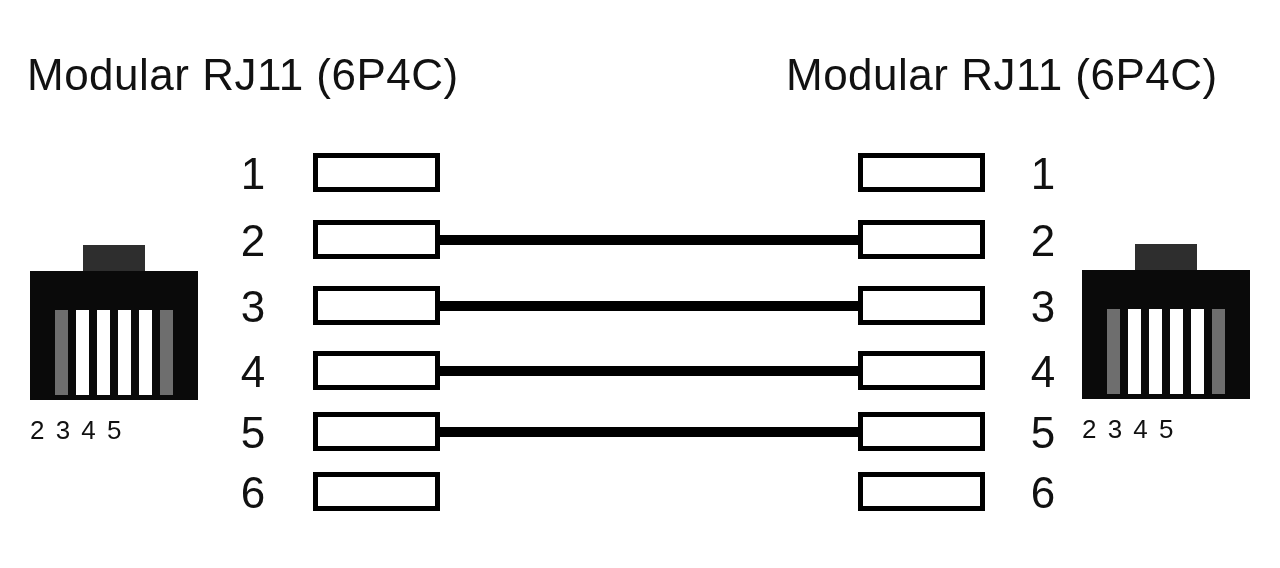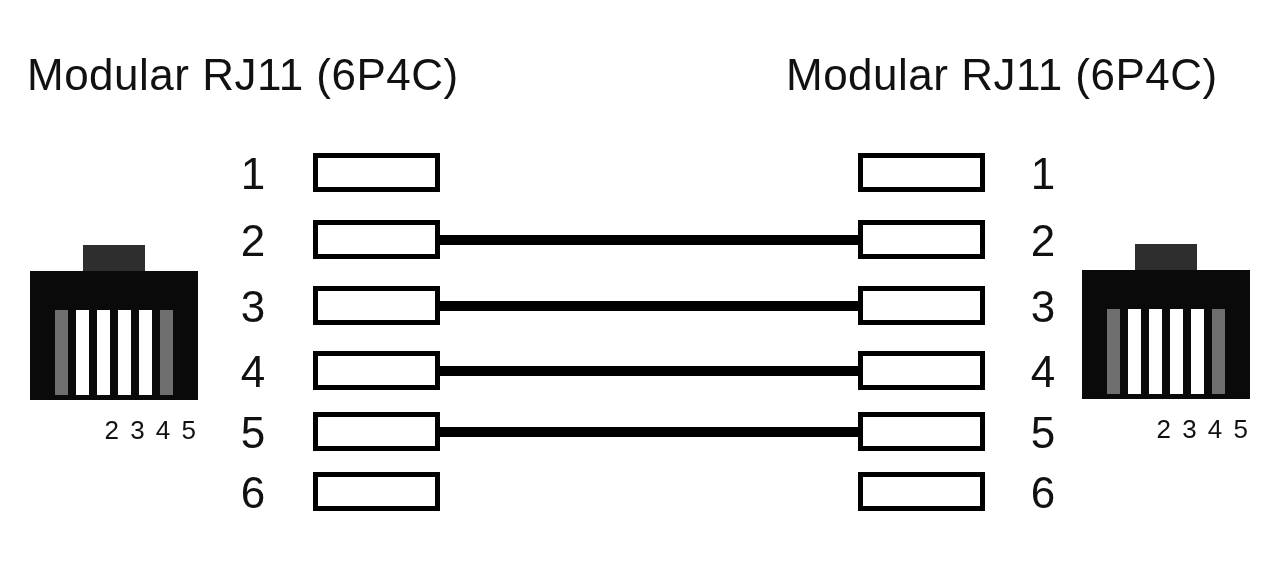--- a/index.html
+++ b/index.html
@@ -36,21 +36,21 @@
   .c-body {
     position: absolute; top: 26px; left: 0;
     width: 168px; height: 129px;
     background: var(--body, #0a0a0a);
     display: flex; justify-content: center; align-items: flex-start;
     gap: 8px; padding-top: 39px; box-sizing: border-box;
   }
   .slot { width: 13px; height: 85px; }
   .c-label {
     position: absolute; top: 170px; left: 0;
-    width: 168px; text-align: right;
+    width: 168px; text-align: left;
     font-size: 26px; letter-spacing: 2px; white-space: nowrap;
   }
 
   
   .pin-num {
     position: absolute;
     width: 44px; height: 39px;
     font-size: 44px; line-height: 41px;
     text-align: center;
     color: var(--text, #111111);

